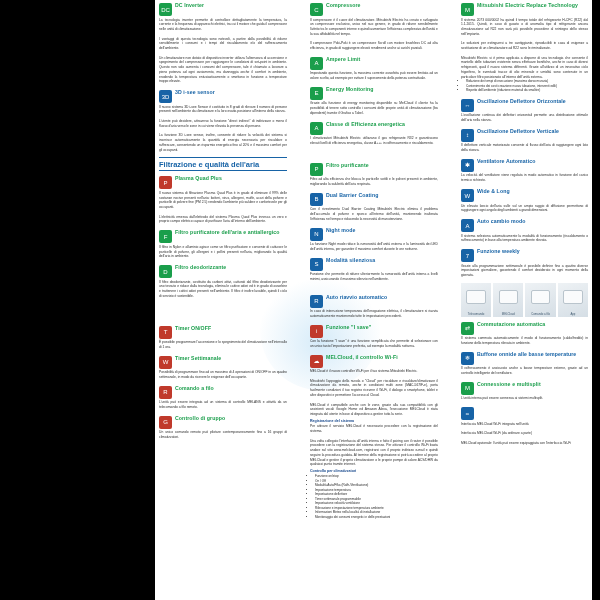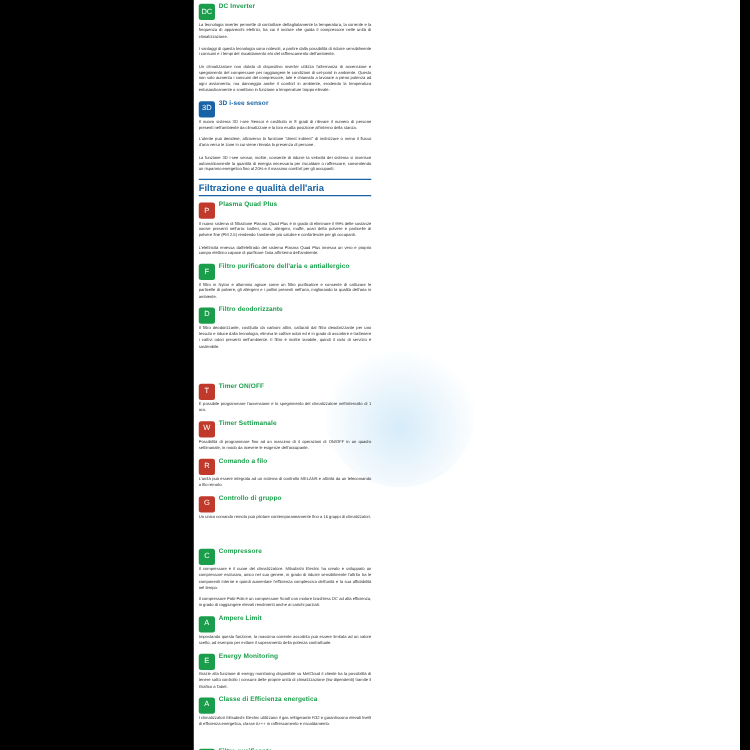--- a/index.html
+++ b/index.html
@@ -18,21 +18,21 @@
   .black-left {
     position: absolute; left: 0; top: 0; width: 155px; height: 600px;
     background: #000;
   }
   .black-right {
     position: absolute; right: 0; top: 0; width: 8px; height: 600px;
     background: #000;
   }
   .cols {
     position: absolute; left: 155px; top: 0; right: 8px; bottom: 0;
-    display: flex; gap: 15px; flex-direction: column;
+    display: flex; gap: 15px;
   }
   .col {
     width: 146px;
     padding: 2px 4px 0 4px;
   }
   .col.c1 { width: 146px; }
   .col.c2 { width: 146px; }
   .col.c3 { width: 145px; }
 
   

